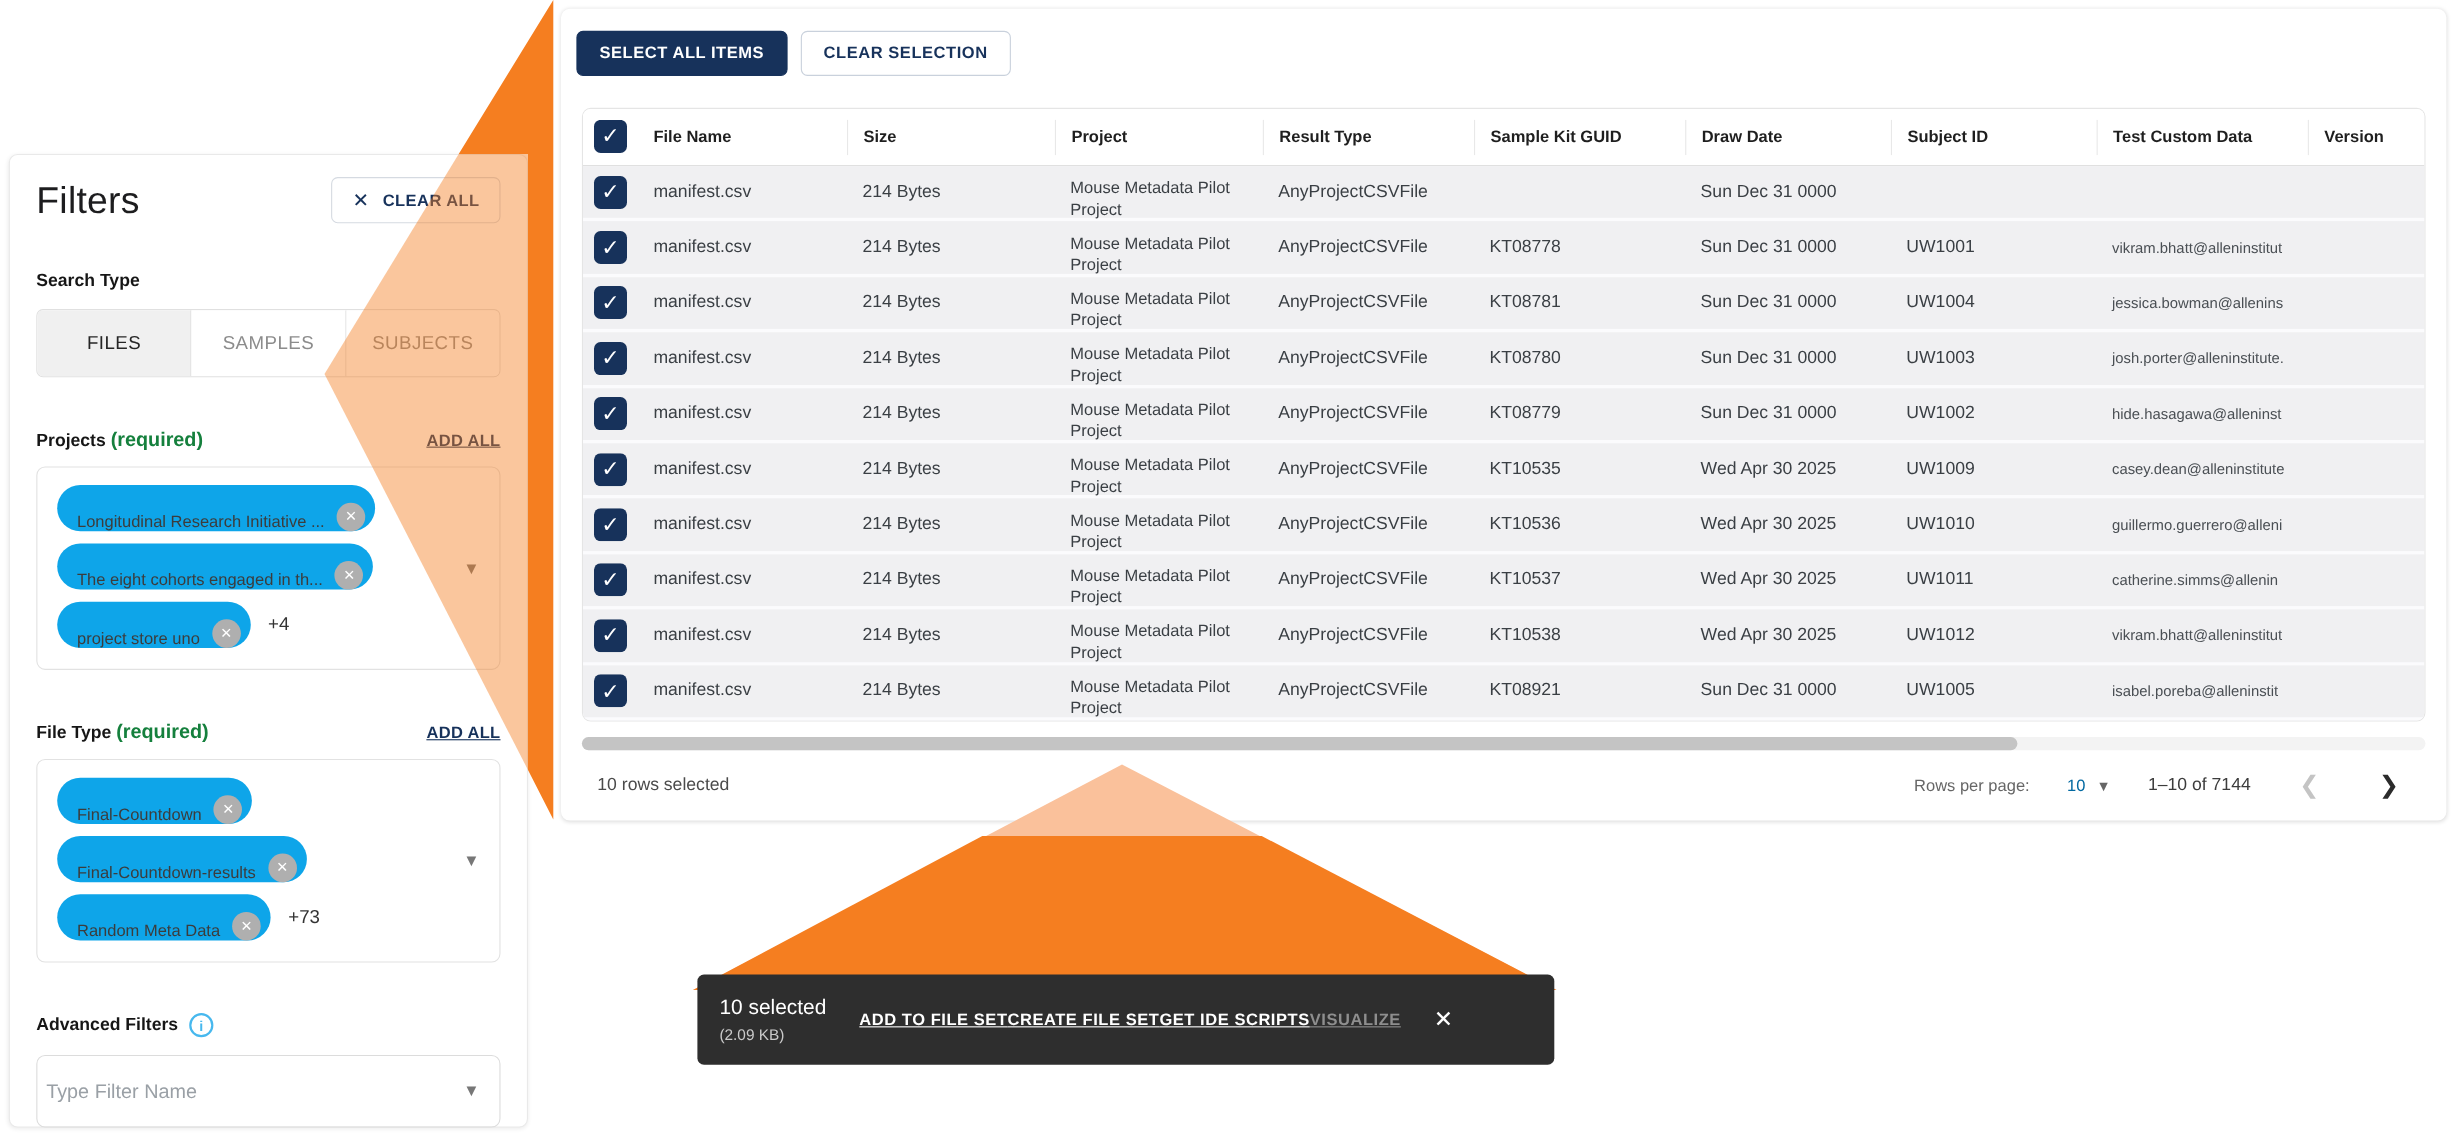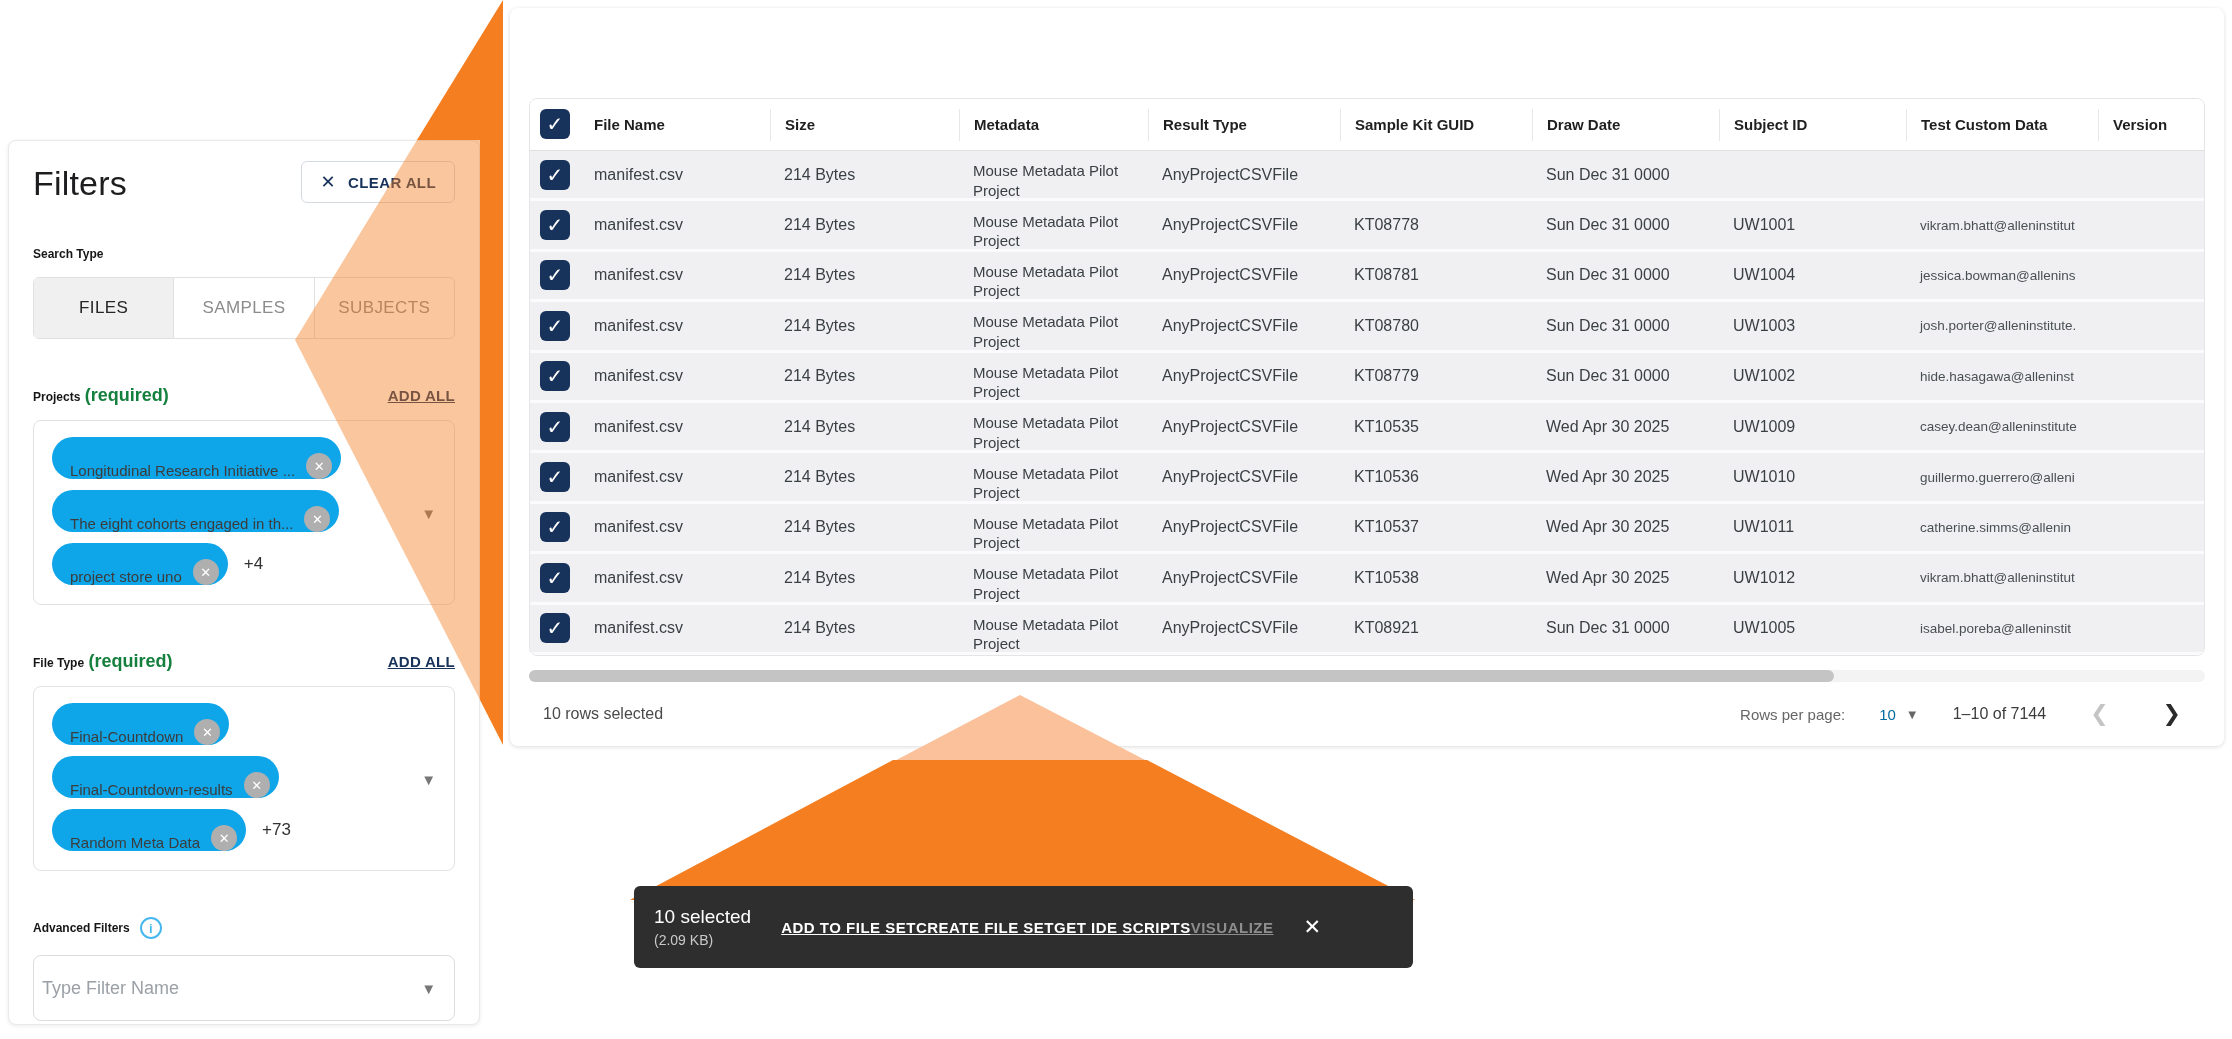--- a/index.html
+++ b/index.html
@@ -15,21 +15,21 @@
   
   .panel { position:absolute; left:8px; top:140px; width:472px; height:885px;
     background:#fff; border:1px solid #E9E9E9; border-radius:8px;
     box-shadow:0 1px 4px rgba(0,0,0,.08); padding:20px 24px; z-index:2; }
   .panel-head { display:flex; justify-content:space-between; align-items:flex-end; }
   .panel-title { font-size:34px; font-weight:400; color:#1d1d1f; letter-spacing:.2px; }
   .clear-all { display:flex; align-items:center; gap:12px; border:1px solid #D5DAE1;
     border-radius:6px; background:#fff; padding:9px 18px; color:#17325B;
     font-size:15px; font-weight:700; letter-spacing:.4px; cursor:pointer; }
   .clear-all .x { font-size:18px; font-weight:400; }
-  .sec-label { font-size:12px; font-weight:700; color:#161616; }
+  .sec-label { font-size:16px; font-weight:700; color:#161616; }
   .search-type { margin-top:44px; }
   .tabs { display:flex; margin-top:16px; border:1px solid #E0E0E0; border-radius:6px; overflow:hidden; }
   .tab { flex:1; height:60px; display:flex; align-items:center; justify-content:center;
     background:#fff; color:#8C8C8C; font-size:17px; letter-spacing:.4px; cursor:pointer;
     border-right:1px solid #E0E0E0; }
   .tab:last-child { border-right:none; }
   .tab.active { background:#F0F0F0; color:#262626; }
   .filter-sec { margin-top:46px; }
   .sec-head { display:flex; justify-content:space-between; align-items:baseline; }
   .req { color:#15803d; font-weight:700; font-size:18px; }
@@ -213,29 +213,33 @@
         <span class="info-icon">i</span>
       </div>
       <div class="type-filter">
         <input type="text" placeholder="Type Filter Name" style="">
         <span class="box-caret">▼</span>
       </div>
     </div>
   </aside>
 
   <main class="card">
+    <div class="actions-row">
+      <button class="btn btn-primary">SELECT ALL ITEMS</button>
+      <button class="btn btn-secondary">CLEAR SELECTION</button>
+    </div>
 
     <div class="tbl">
       <div class="thead">
         <div class="th c-check">
           <span class="checkbox">✓</span>
         </div>
         <div class="th c-file">File Name</div>
         <div class="th c-size">Size</div>
-        <div class="th c-project">Metadata</div>
+        <div class="th c-project">Project</div>
         <div class="th c-result">Result Type</div>
         <div class="th c-guid">Sample Kit GUID</div>
         <div class="th c-date">Draw Date</div>
         <div class="th c-subject">Subject ID</div>
         <div class="th c-custom">Test Custom Data</div>
         <div class="th c-version">Version</div>
       </div>
       <div>
 
           <div class="tr">

